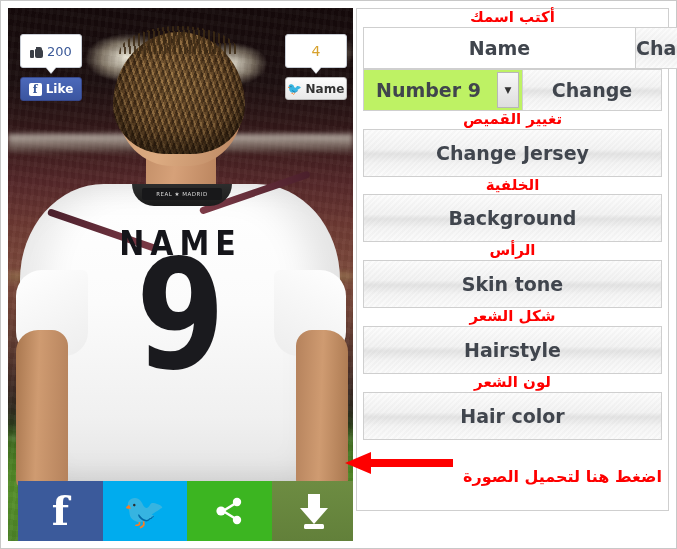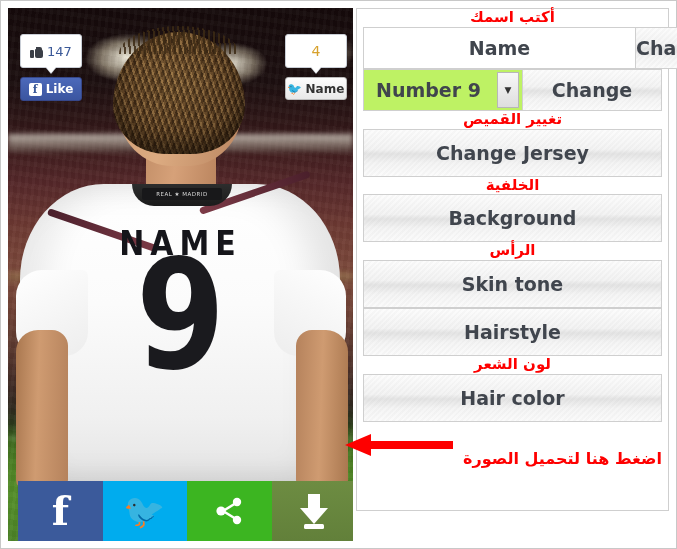--- a/index.html
+++ b/index.html
@@ -304,21 +304,21 @@
       <div class="stripe-r"></div>
       <div class="collar"></div>
       <div class="collar-tag">REAL ★ MADRID</div>
       <div class="jersey-name">NAME</div>
       <div class="jersey-number">9</div>
     </div>
 
     <div class="fb-widget">
       <div class="bubble">
         <span class="thumb-icon"></span>
-        <span class="cnt">147</span>
+        <span class="cnt">200</span>
       </div>
       <div class="fb-like-btn">
         <span class="fb-f">f</span>
         <span>Like</span>
       </div>
     </div>
 
     <div class="tw-widget">
       <div class="tw-bubble">
         <span class="cnt">4</span>
@@ -377,20 +377,21 @@
 
     <div class="hint">تغيير القميص</div>
     <div class="btn btn-wide">Change Jersey</div>
 
     <div class="hint">الخلفية</div>
     <div class="btn btn-wide">Background</div>
 
     <div class="hint">الرأس</div>
     <div class="btn btn-wide">Skin tone</div>
 
+    <div class="hint">شكل الشعر</div>
     <div class="btn btn-wide">Hairstyle</div>
 
     <div class="hint">لون الشعر</div>
     <div class="btn btn-wide">Hair color</div>
 
     <div class="arrow-row">
       <span class="red-arrow">
         <svg width="108" height="22" viewBox="0 0 108 22">
           <polygon points="0,11 26,0 26,7 108,7 108,15 26,15 26,22" fill="#fe0000"></polygon>
         </svg>

